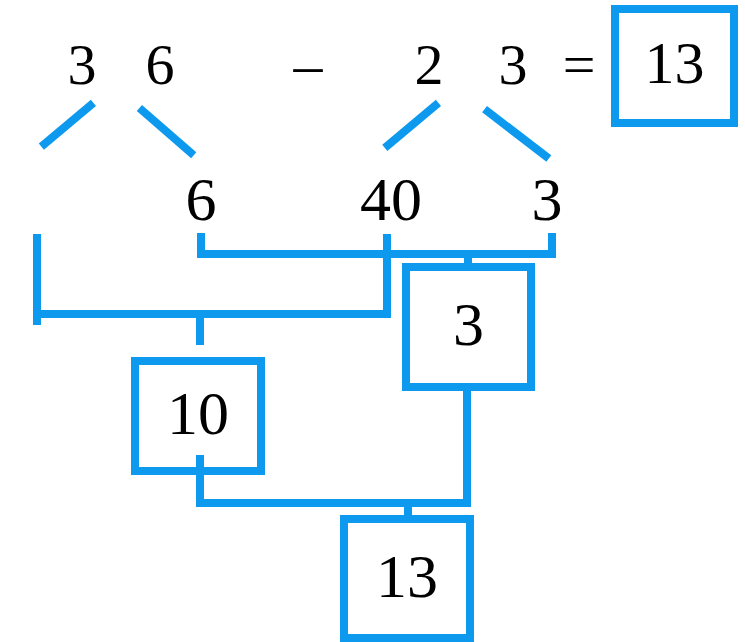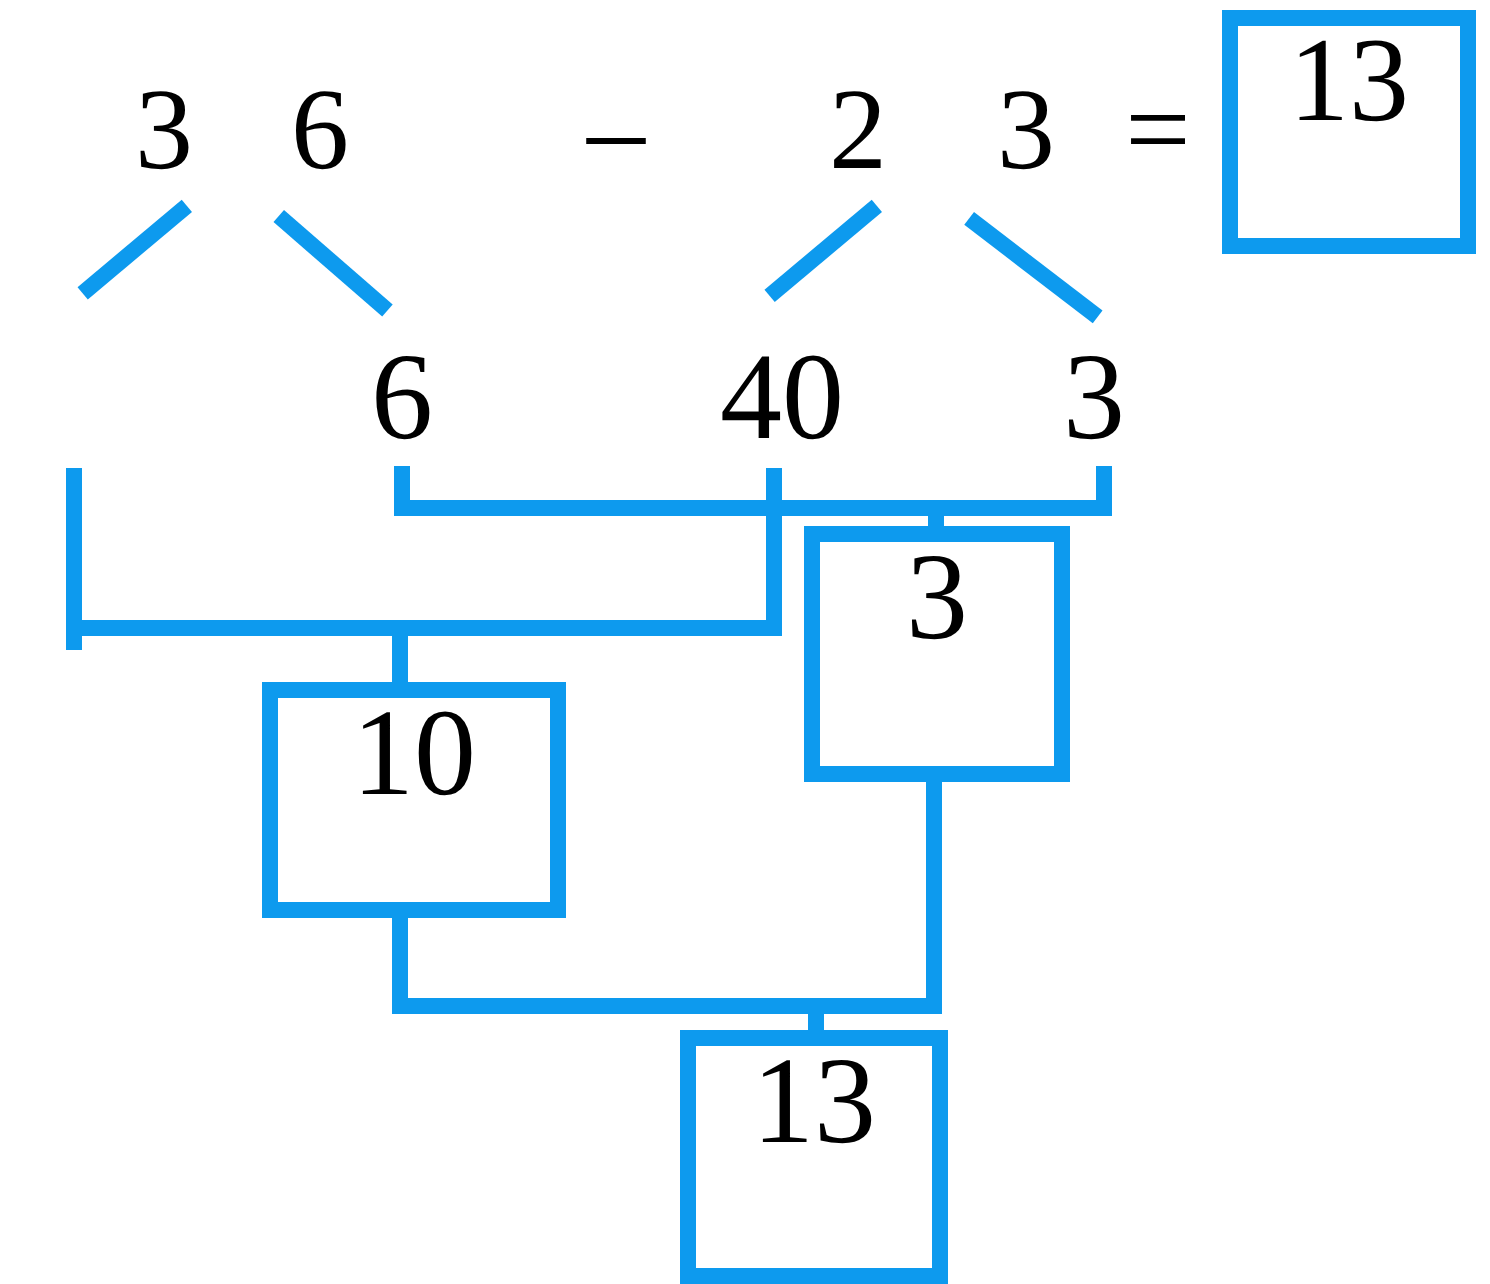--- a/index.html
+++ b/index.html
@@ -46,20 +46,21 @@
     transform-origin: 0 0;
   }
 
   
   .box {
     position: absolute;
     border: 8px solid #0d9aee;
     background: #ffffff;
     box-sizing: border-box;
     display: flex;
+    align-items: center;
     justify-content: center;
   }
   .box .boxnum {
     font-family: "Liberation Serif", "DejaVu Serif", serif;
     font-size: 62px;
     line-height: 1;
     color: #000000;
     position: relative;
     top: -3px;
   }
@@ -102,21 +103,21 @@
   <div class="seg" style="left:33px;  top:234px; width:8px;  height:91px;"></div>
   <div class="seg" style="left:33px;  top:310px; width:358px; height:8px;"></div>
   <div class="seg" style="left:383px; top:234px; width:8px;  height:84px;"></div>
 
   <div class="seg" style="left:196px; top:310px; width:8px;  height:35px;"></div>
 
   <div class="box" style="left:402px; top:263px; width:133px; height:128px;">
     <span class="boxnum">3</span>
   </div>
 
-  <div class="box" style="left:131px; top:341px; width:152px; height:118px;">
+  <div class="box" style="left:131px; top:357px; width:134px; height:118px;">
     <span class="boxnum">10</span>
   </div>
 
   <div class="seg" style="left:196px; top:455px; width:8px;  height:52px;"></div>
 
   <div class="seg" style="left:463px; top:387px; width:8px;  height:120px;"></div>
 
   <div class="seg" style="left:196px; top:499px; width:275px; height:8px;"></div>
 
   <div class="seg" style="left:404px; top:499px; width:8px;  height:20px;"></div>

